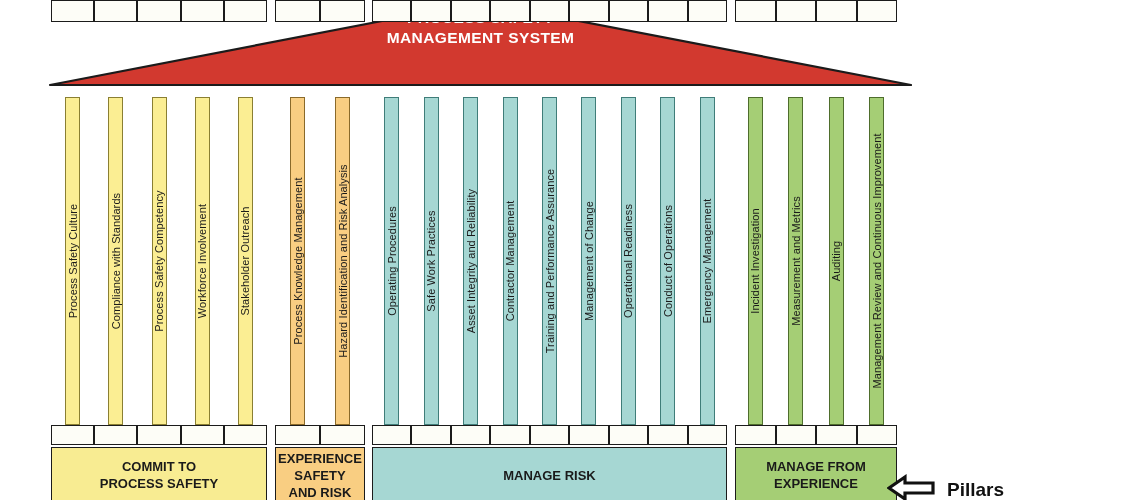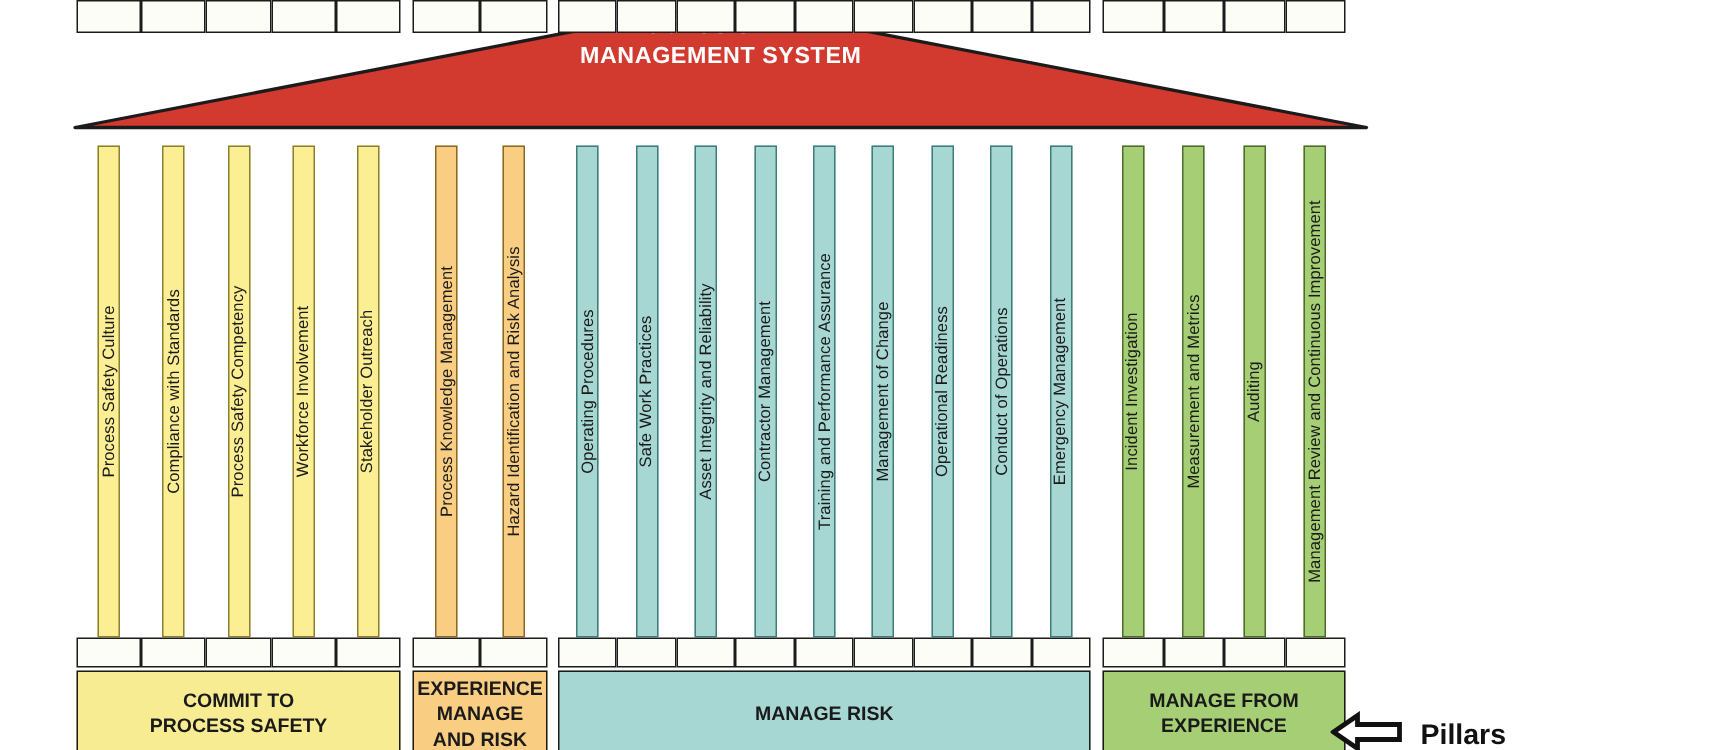--- a/index.html
+++ b/index.html
@@ -252,21 +252,21 @@
   <div id="pillars">
       <div class="pillar p-yellow" style="left: 36px; width: 216px;">
         <div class="pillar-text">
           <span>COMMIT TO</span>
           <span>PROCESS SAFETY</span>
         </div>
       </div>
       <div class="pillar p-orange" style="left: 260px; width: 90px;">
         <div class="pillar-text">
           <span>EXPERIENCE</span>
-          <span>MANAGE</span>
+          <span>SAFETY</span>
           <span>AND RISK</span>
         </div>
       </div>
       <div class="pillar p-teal" style="left: 357px; width: 355px;">
         <div class="pillar-text">
           <span>MANAGE RISK</span>
         </div>
       </div>
       <div class="pillar p-green" style="left: 720px; width: 162px;">
         <div class="pillar-text">

